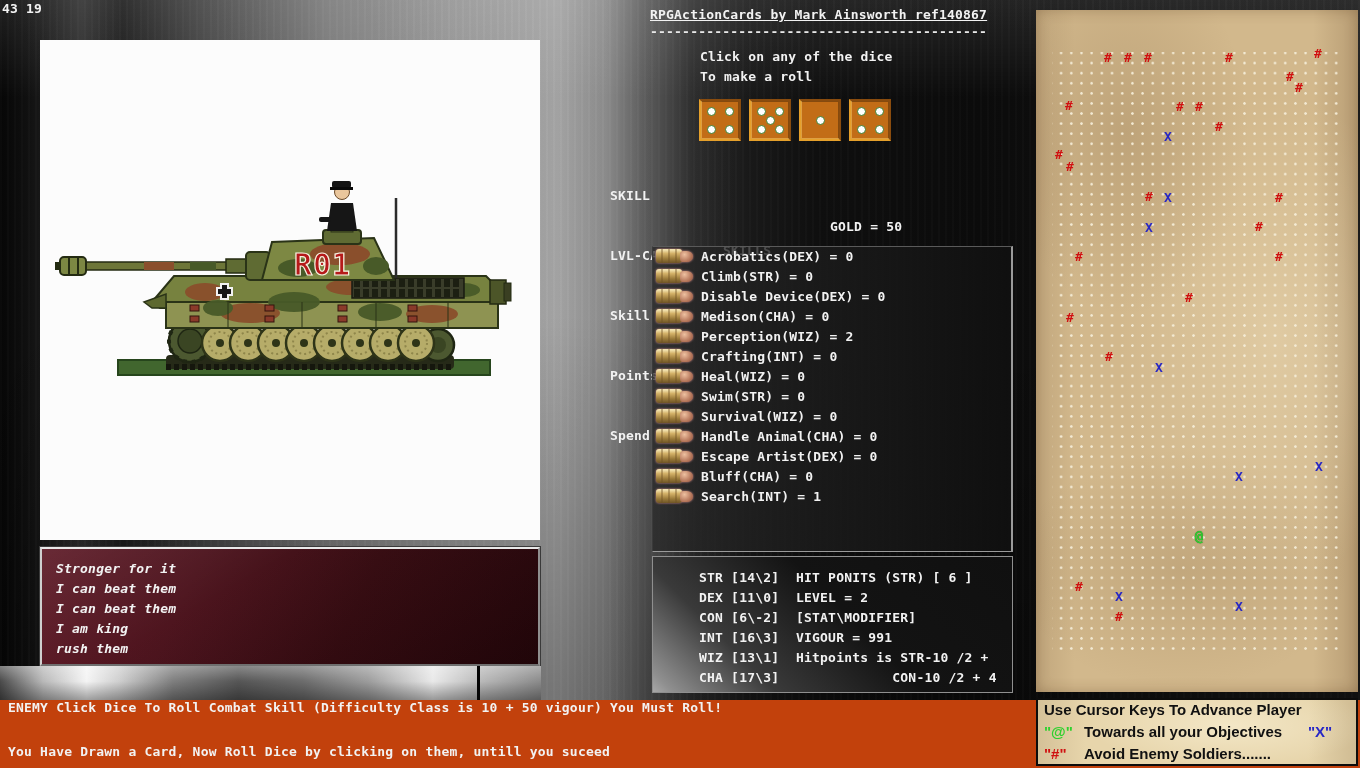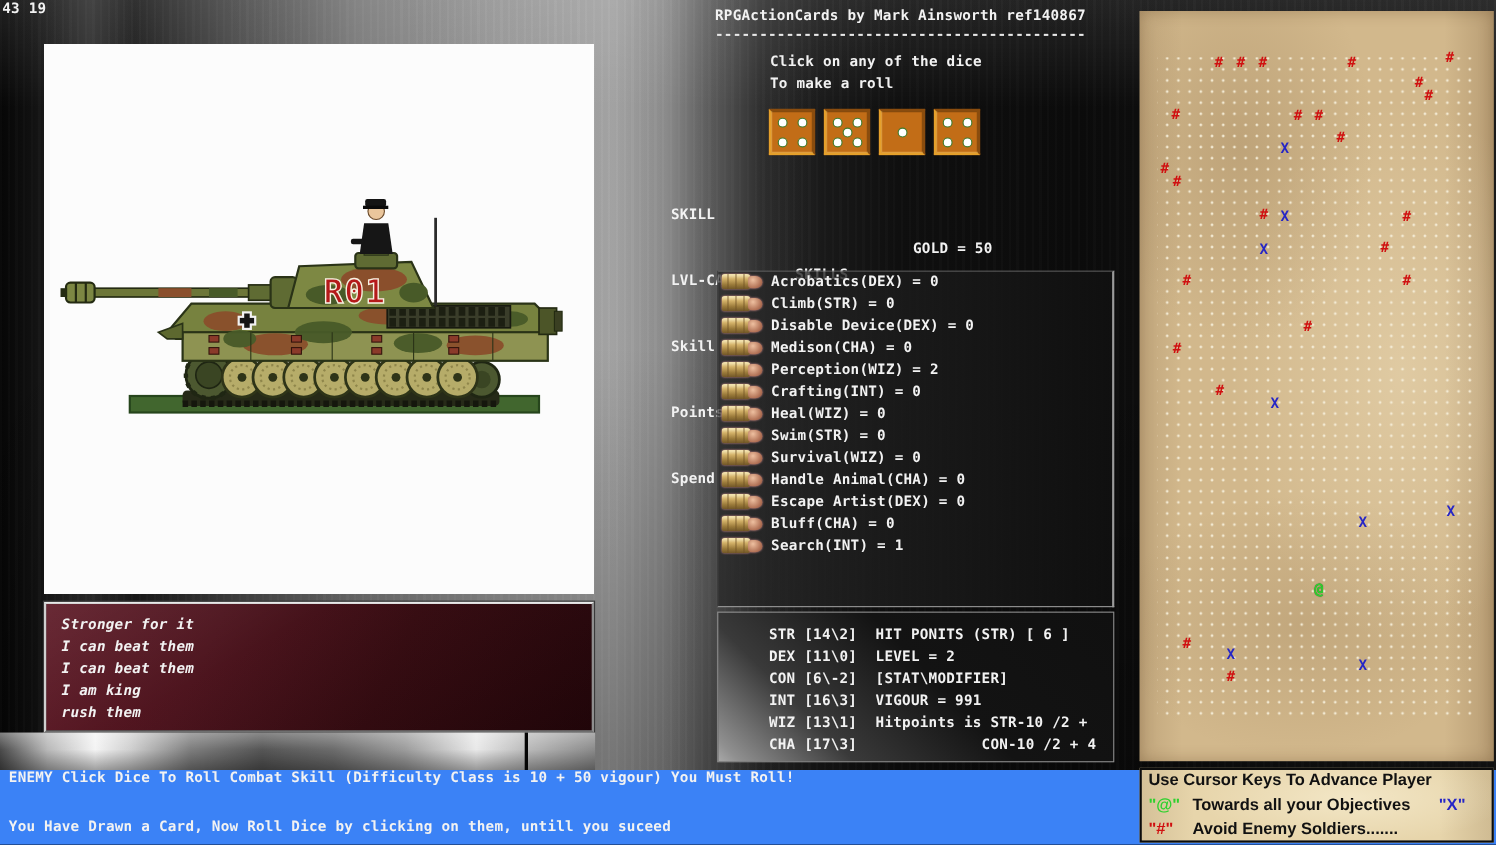--- a/index.html
+++ b/index.html
@@ -1,16 +1,16 @@
 <!DOCTYPE html>
 <html><head>
 <meta charset="utf-8">
 <style>
   html,body{margin:0;padding:0;background:#000;}
-  .stage{position:relative;width:1360px;height:768px;overflow:hidden;background:#3b82f6;
+  .stage{position:relative;width:1360px;height:768px;overflow:hidden;background:#c2410c;
          font-family:"DejaVu Sans Mono",monospace;}
   .bg{position:absolute;left:0;top:0;width:1360px;height:700px;
       background:
         linear-gradient(180deg, rgba(255,255,255,0.10) 0%, rgba(255,255,255,0) 14%, rgba(0,0,0,0) 45%, rgba(0,0,0,0.28) 100%),
         linear-gradient(90deg,#060606 0%,#101010 2%,#2f2f2f 6%,#1b1b1b 9%,
          #4a4a4a 16%,#7a7a7a 24%,#969696 33%,#a5a5a5 41%,#8d8d8d 44.5%,
          #5c5c5c 47.5%,#2e2e2e 51%,#191919 55%,#0f0f0f 60%,#0b0b0b 72%,#121212 86%,#161616 100%);}
   .bg-streaks{position:absolute;left:0;top:0;width:1360px;height:700px;opacity:.35;
       background:repeating-linear-gradient(90deg, rgba(255,255,255,0.05) 0 2px, rgba(0,0,0,0.05) 2px 7px);}
   .mono{color:#f2f2f2;font-weight:bold;font-size:13px;letter-spacing:.2px;white-space:pre;}
@@ -22,21 +22,21 @@
       border:2px solid;border-color:#e9e9e9 #8f8f8f #6f6f6f #cfcfcf;outline:1px solid #3a3a3a;
       background:linear-gradient(150deg, rgba(255,255,255,0.10) 0%, rgba(255,255,255,0.02) 38%, rgba(0,0,0,0.25) 100%),
                  linear-gradient(115deg,#58121f 0%,#4a101a 30%,#370a10 62%,#2b070c 100%);
       padding:10px 0 0 14px;}
   .card-line{height:20px;line-height:20px;font-style:italic;}
   .band-under-card{position:absolute;left:0;top:666px;width:541px;height:34px;
       background:linear-gradient(180deg, rgba(255,255,255,0.30) 0%, rgba(255,255,255,0) 45%, rgba(0,0,0,0.35) 100%),
                  linear-gradient(90deg,#4a4a4a 0%,#b9b9b9 8%,#f4f4f4 16%,#cfcfcf 22%,#7e7e7e 32%,#565656 44%,#6c6c6c 56%,#9c9c9c 68%,#e9e9e9 80%,#bdbdbd 88%,#8a8a8a 100%);}
   .vline{position:absolute;left:477px;top:666px;width:3px;height:34px;background:#050505;}
   
-  .hdr-title{position:absolute;left:650px;top:7px;}
+  .hdr-title{position:absolute;left:650px;top:7px;text-decoration:underline;}
   .hdr-divider{position:absolute;left:650px;top:24px;color:#e8e8e8;}
   .hdr-instr1{position:absolute;left:700px;top:49px;}
   .hdr-instr2{position:absolute;left:700px;top:69px;}
   
   .die{position:absolute;top:99px;width:42px;height:42px;box-sizing:border-box;cursor:pointer;
       background:#c26d17;border:2px solid #8a4c0e;border-left-color:#e5a02b;border-bottom-color:#e5a02b;
       box-shadow:inset 1px -1px 0 rgba(255,220,120,.45), inset -1px 1px 0 rgba(60,30,5,.45);}
   .pip{position:absolute;width:9px;height:9px;border-radius:50%;background:#fff;
       border:1.5px solid #3e7d2e;box-sizing:border-box;}
   

